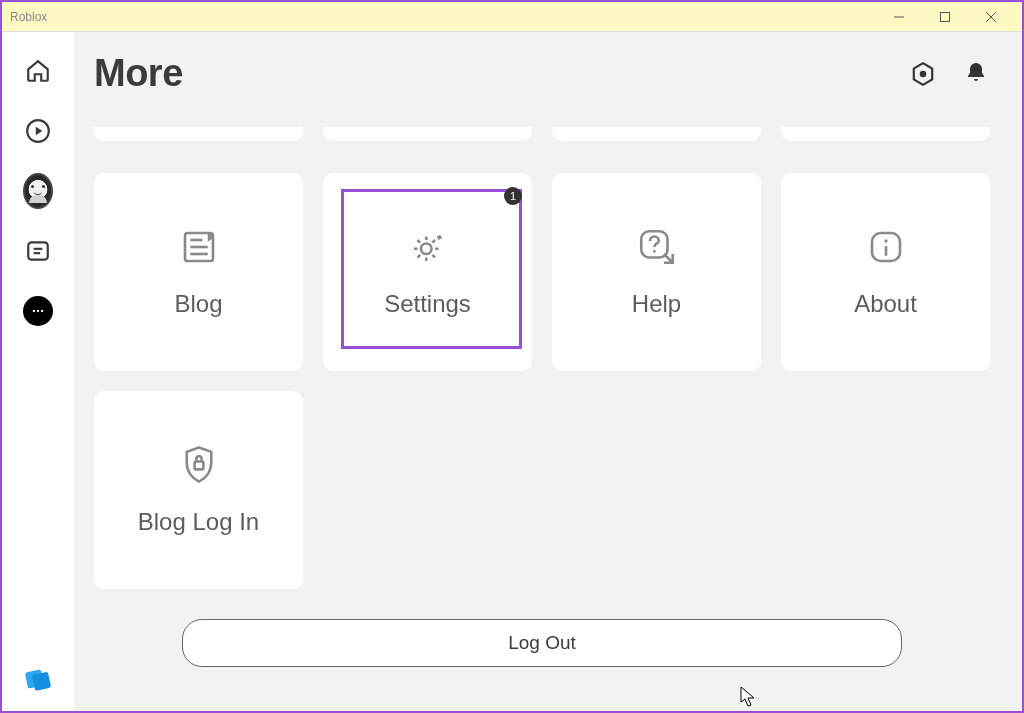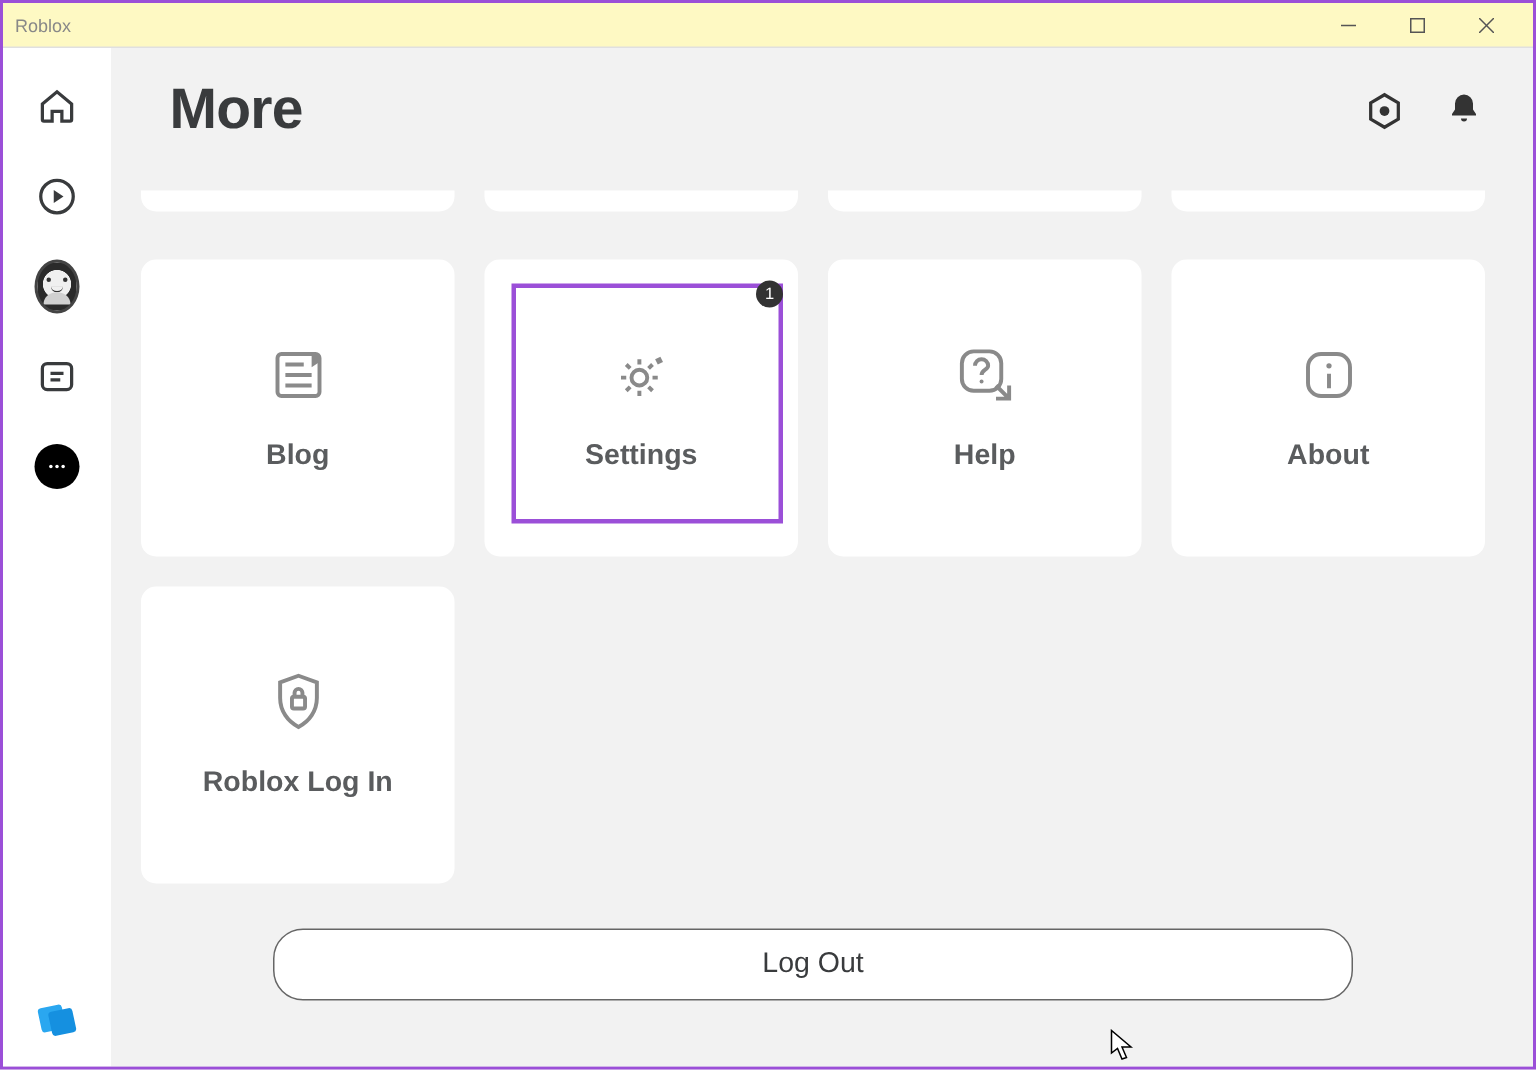--- a/index.html
+++ b/index.html
@@ -17,32 +17,32 @@
     .avatar { width: 36px; height: 36px; border-radius: 50%; background: radial-gradient(circle at 50% 45%, #f0f0f0 42%, #2a2a2a 44%); border: 2px solid #444; position: relative; overflow: hidden; }
     .avatar::after { content:""; position:absolute; bottom:4px; left:50%; transform:translateX(-50%); width:18px; height:8px; background:#d0d0d0; border-radius:8px 8px 0 0; }
     .avatar-face { position:absolute; top:8px; left:50%; transform:translateX(-50%); width:20px; height:14px; }
     .avatar-face::before { content:""; position:absolute; top:2px; left:3px; width:3px; height:3px; background:#333; border-radius:50%; box-shadow: 11px 0 0 #333; }
     .avatar-face::after { content:""; position:absolute; top:8px; left:6px; width:8px; height:3px; border-bottom:1.5px solid #333; border-radius:0 0 6px 6px; }
     .more-dot { width: 30px; height: 30px; background: #000; border-radius: 50%; display: flex; align-items: center; justify-content: center; color: #fff; }
     .logo-bottom { position: absolute; bottom: 18px; left: 22px; width: 28px; height: 28px; }
     
     .main { flex: 1; background: #f2f2f2; padding: 0 32px 0 20px; position: relative; overflow: hidden; }
     
-    .header { display: flex; align-items: center; padding: 20px 0 12px 0; margin-left: 19px; }
+    .header { display: flex; align-items: center; padding: 20px 0 12px 0; }
     .page-title { font-size: 38px; font-weight: 900; color: #393b3d; letter-spacing: -0.5px; flex: 1; }
     .header-icons { display: flex; gap: 28px; align-items: center; }
     .header-icon { width: 26px; height: 26px; color: #393b3d; cursor: pointer; }
     
     .card-row-stub { display:flex; gap:20px; margin-top:20px; margin-bottom:32px; }
     .card-stub { flex:1; height:14px; background:#fff; border-radius:0 0 10px 10px; }
     
     .cards-grid { display: grid; grid-template-columns: repeat(4, 1fr); gap: 20px; }
     .card { background: #fff; border-radius: 10px; height: 198px; display: flex; flex-direction: column; align-items: center; justify-content: center; gap: 22px; cursor: pointer; position: relative; }
     .card-icon { width: 42px; height: 42px; color: #7a7a7a; display:flex; align-items:center; justify-content:center; }
-    .card-label { font-size: 19px; font-weight: 700; color: #5a5c5e; }
+    .card-label { font-size: 24px; font-weight: 400; color: #5a5c5e; }
     .card.highlighted::before { content:""; position:absolute; top:16px; left:18px; right:10px; bottom:22px; border: 3px solid #9b4fd8; pointer-events:none; }
     .card-badge { position:absolute; top:14px; right:10px; width:18px; height:18px; background:#333; border-radius:50%; color:#fff; font-size:11px; display:flex; align-items:center; justify-content:center; }
     
     .cards-grid-2 { display: grid; grid-template-columns: repeat(4, 1fr); gap: 20px; margin-top: 20px; }
     
     .logout-row { margin-top: 30px; display:flex; justify-content:center; }
     .logout-btn { width: 720px; height: 48px; background: #fff; border: 1.5px solid #666; border-radius: 20px; font-size: 19px; font-weight: 500; color: #393b3d; cursor:pointer; display:flex; align-items:center; justify-content:center; position:relative; }
     
     .cursor { position:absolute; bottom:3px; right:266px; width:16px; height:22px; pointer-events:none; }
     
@@ -193,21 +193,21 @@
 
     <div class="cards-grid-2">
       <div class="card">
         <div class="card-icon">
           <svg width="42" height="42" viewBox="0 0 48 48" fill="none" stroke="#8a8a8a" stroke-width="3">
               <path d="M24 4l14 5v12c0 10-6 18-14 22C16 39 10 31 10 21V9z"></path>
               <rect x="19" y="20" width="10" height="9" rx="1.5"></rect>
               <path d="M21 20v-3a3 3 0 0 1 6 0v3"></path>
             </svg>
         </div>
-        <div class="card-label">Roblox Log In</div>
+        <div class="card-label">Blog Log In</div>
       </div>
     </div>
 
     <div class="logout-row">
       <div class="logout-btn">
         <span>Log Out</span>
       </div>
     </div>
 
     <svg class="cursor" viewBox="0 0 16 22">

